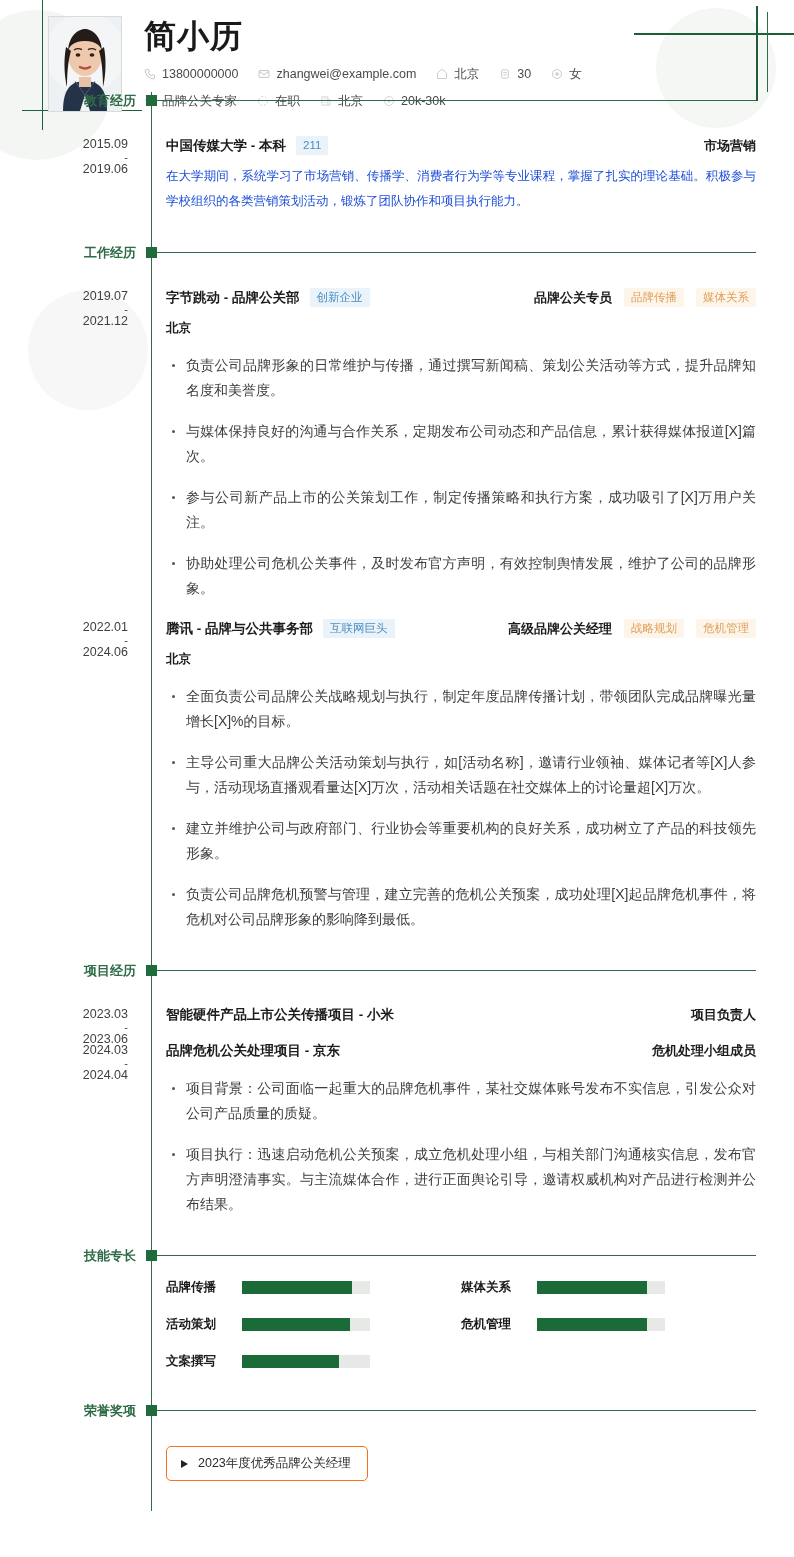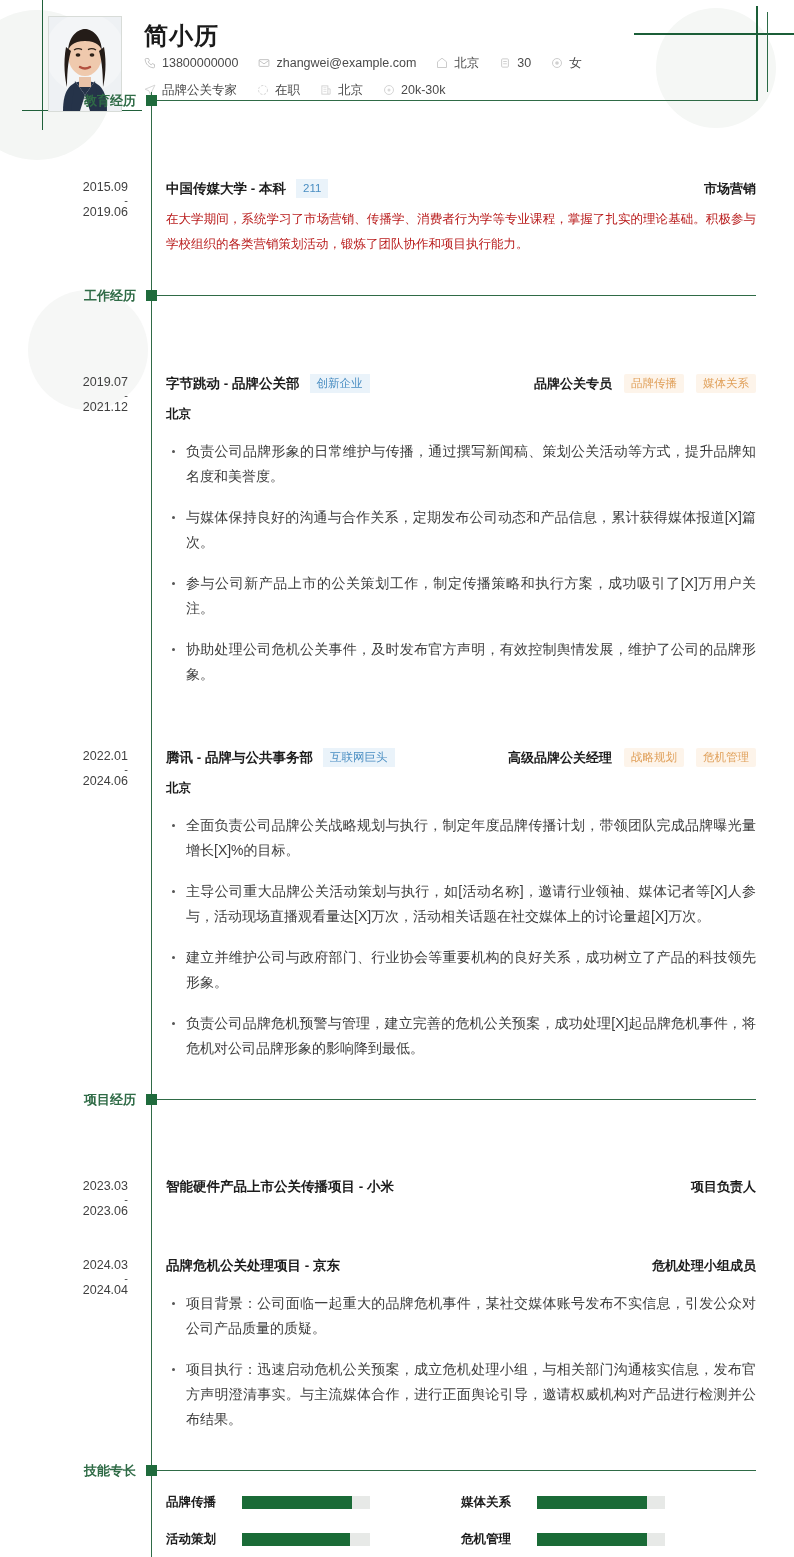--- a/index.html
+++ b/index.html
@@ -87,26 +87,26 @@
     height: 94px;
     flex: 0 0 72px;
     border: 1px solid #d8dcd8;
     overflow: hidden;
     background: #e9eef3;
     position: relative;
   }
   .photo svg { display: block; width: 100%; height: 100%; }
   .hdr-text { margin-left: 22px; padding-top: 4px; }
   .name {
-    font-size: 24px;
+    font-size: 32px;
     font-weight: 700;
     color: #1a1a1a;
     letter-spacing: 1px;
     line-height: 32px;
-    margin-bottom: 1px;
+    margin-bottom: 12px;
   }
   .meta-row {
     display: flex;
     align-items: center;
     flex-wrap: wrap;
     font-size: 12.5px;
     color: #4a4a4a;
     line-height: 20px;
     margin-bottom: 7px;
   }
@@ -177,21 +177,20 @@
     line-height: 17px;
     white-space: nowrap;
   }
   .entry-dates .dsep { display:block; line-height: 8px; font-size: 11px; }
 
   .row-top {
     display: flex;
     align-items: center;
     justify-content: space-between;
     gap: 4px;
-    margin-top: 43px;
   }
   .row-left { display: flex; align-items: center; flex-wrap: wrap; gap: 10px; min-width: 0; }
   .row-right { display: flex; align-items: center; gap: 12px; white-space: nowrap; }
   .org {
     font-size: 13.5px;
     font-weight: 700;
     color: #1c1c1c;
   }
   .role {
     font-size: 13px;
@@ -215,21 +214,21 @@
     line-height: 15px;
   }
   .subline {
     font-size: 12.5px;
     font-weight: 700;
     color: #1c1c1c;
     margin-top: 13px;
   }
   .desc {
     font-size: 12.5px;
-    color: #b91c1c;
+    color: #1d4ed8;
     line-height: 25px;
     margin-top: 9px;
     text-align: justify;
   }
   ul.bullets {
     list-style: none;
     margin: 8px 0 0 0;
     padding: 0;
   }
   ul.bullets li {

